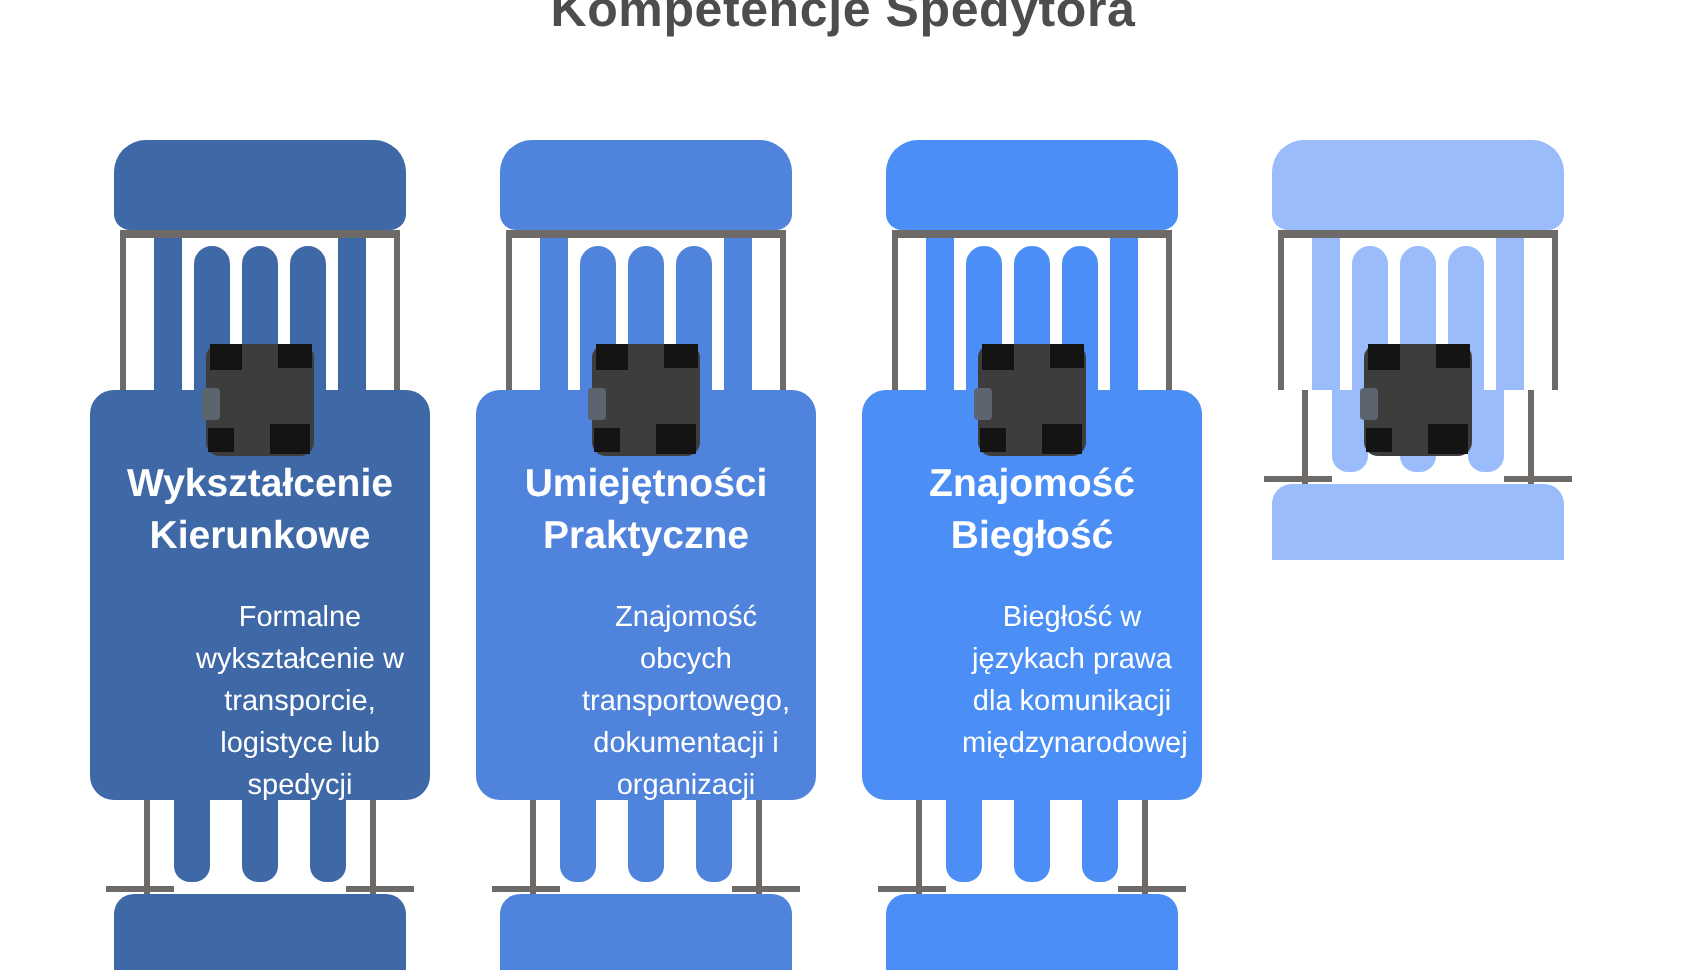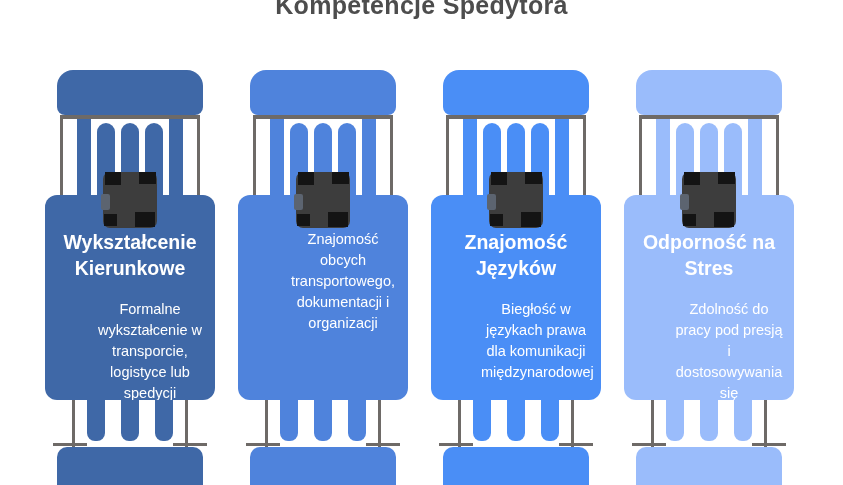--- a/index.html
+++ b/index.html
@@ -125,20 +125,21 @@
     <div class="colzone top">
       <div class="gline l"></div>
       <div class="gline r"></div>
       <div class="col outer l"></div>
       <div class="col inner i1"></div>
       <div class="col inner i2"></div>
       <div class="col inner i3"></div>
       <div class="col outer r"></div>
     </div>
     <div class="card">
+      <div class="card-title">Umiejętności Praktyczne</div>
       <div class="card-desc">Znajomość obcych transportowego, dokumentacji i organizacji</div>
     </div>
     <div class="colzone bottom">
       <div class="gline l"></div>
       <div class="gline r"></div>
       <div class="col i1"></div>
       <div class="col i2"></div>
       <div class="col i3"></div>
       <div class="gseg l"></div>
       <div class="gseg r"></div>
@@ -160,21 +161,21 @@
     <div class="colzone top">
       <div class="gline l"></div>
       <div class="gline r"></div>
       <div class="col outer l"></div>
       <div class="col inner i1"></div>
       <div class="col inner i2"></div>
       <div class="col inner i3"></div>
       <div class="col outer r"></div>
     </div>
     <div class="card">
-      <div class="card-title">Znajomość Języków</div>
+      <div class="card-title">Znajomość Biegłość</div>
       <div class="card-desc">Biegłość w językach prawa dla komunikacji międzynarodowej</div>
     </div>
     <div class="colzone bottom">
       <div class="gline l"></div>
       <div class="gline r"></div>
       <div class="col i1"></div>
       <div class="col i2"></div>
       <div class="col i3"></div>
       <div class="gseg l"></div>
       <div class="gseg r"></div>
@@ -195,24 +196,20 @@
     <div class="hbar"></div>
     <div class="colzone top">
       <div class="gline l"></div>
       <div class="gline r"></div>
       <div class="col outer l"></div>
       <div class="col inner i1"></div>
       <div class="col inner i2"></div>
       <div class="col inner i3"></div>
       <div class="col outer r"></div>
     </div>
-    <div class="card">
-      <div class="card-title">Odporność na Stres</div>
-      <div class="card-desc">Zdolność do pracy pod presją i dostosowywania się</div>
-    </div>
     <div class="colzone bottom">
       <div class="gline l"></div>
       <div class="gline r"></div>
       <div class="col i1"></div>
       <div class="col i2"></div>
       <div class="col i3"></div>
       <div class="gseg l"></div>
       <div class="gseg r"></div>
     </div>
     <div class="base"></div>

